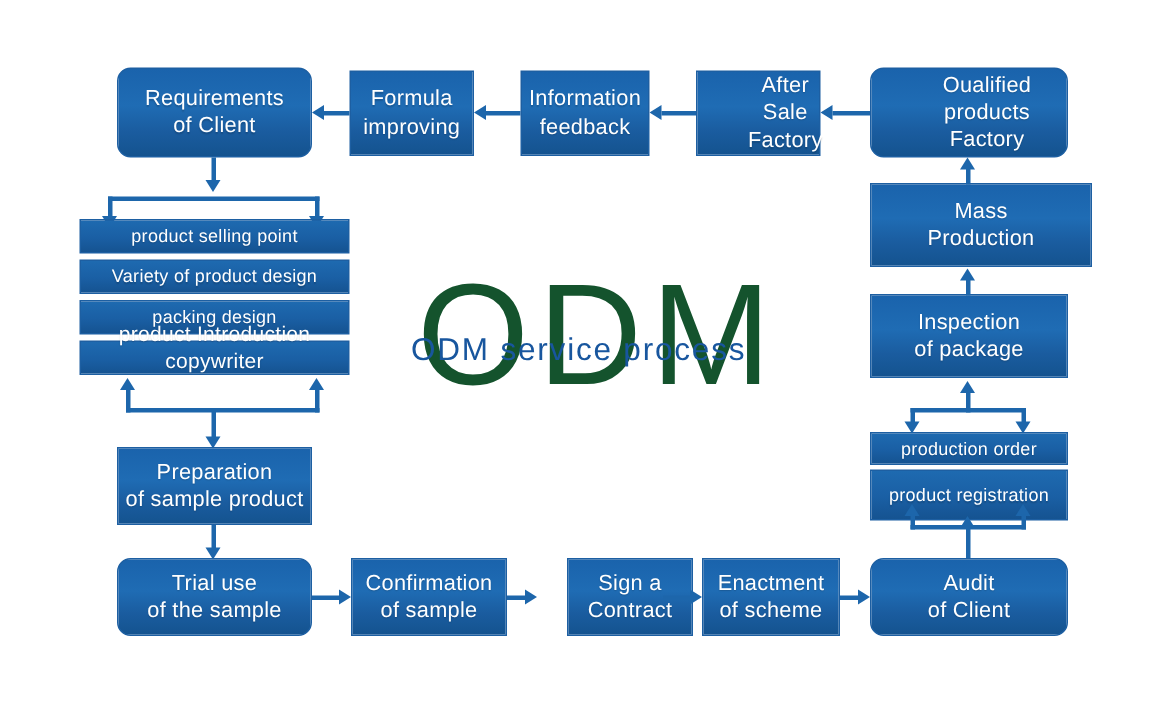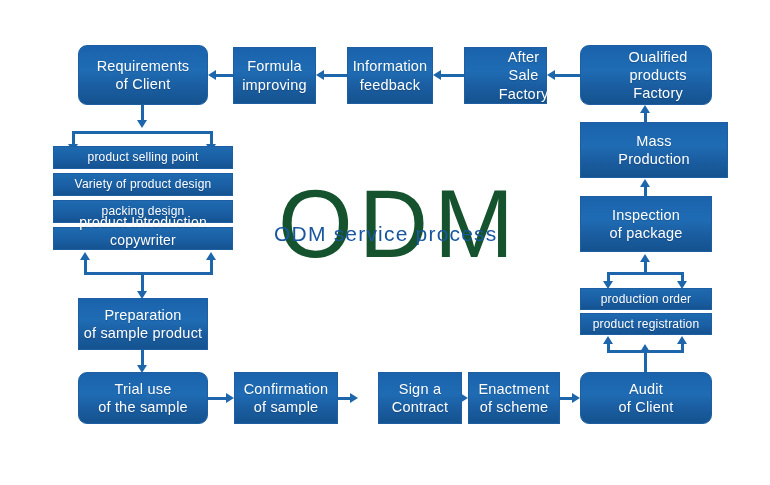--- a/index.html
+++ b/index.html
@@ -249,21 +249,21 @@
   <div class="node big" style="left:580px; top:196px; width:132px; height:56px;">
     <span>
       <span>Inspection</span><br>
       <span>of package</span>
     </span>
   </div>
 
   <div class="node slim" style="left:580px; top:288px; width:132px; height:22px;">
     <span>production order</span>
   </div>
-  <div class="node slim" style="left:580px; top:313px; width:132px; height:22px;">
+  <div class="node slim" style="left:580px; top:313px; width:132px; height:34px;">
     <span>product registration</span>
   </div>
 
   <div class="vline" style="left:644px; top:112px; height:11px;"></div>
   <div class="arrow up" style="left:640px; top:105px;"></div>
 
   <div class="vline" style="left:644px; top:186px; height:11px;"></div>
   <div class="arrow up" style="left:640px; top:179px;"></div>
 
   <div class="vline" style="left:644px; top:261px; height:14px;"></div>

